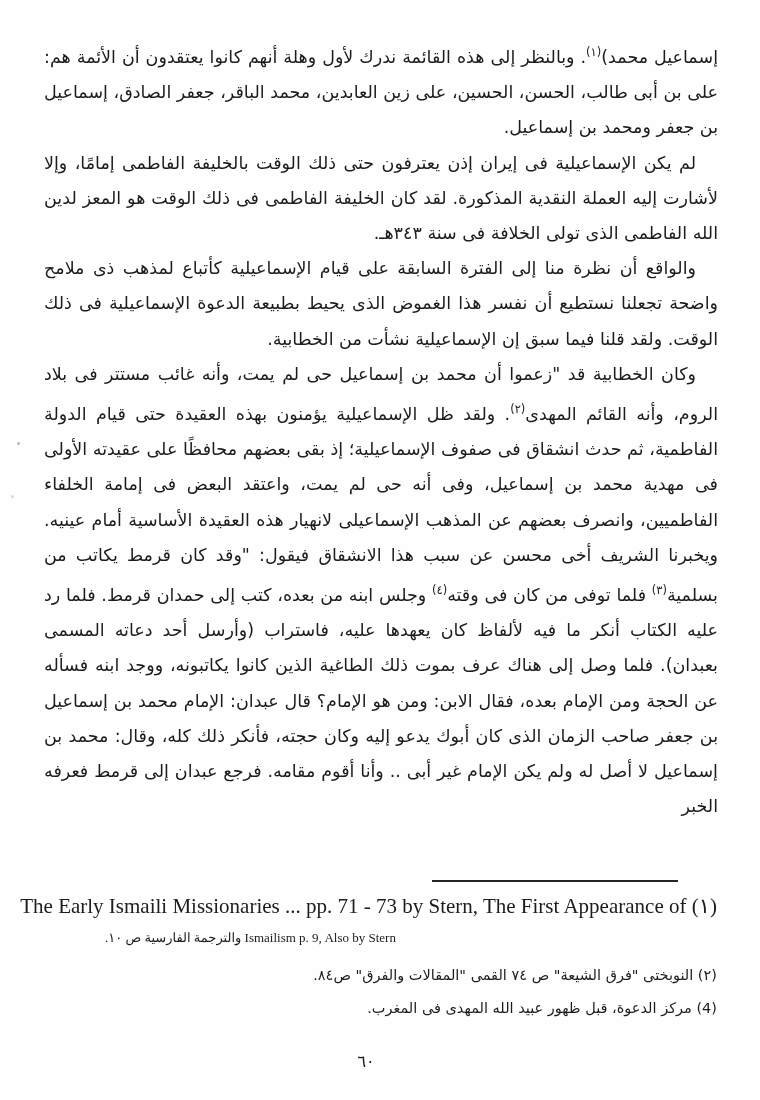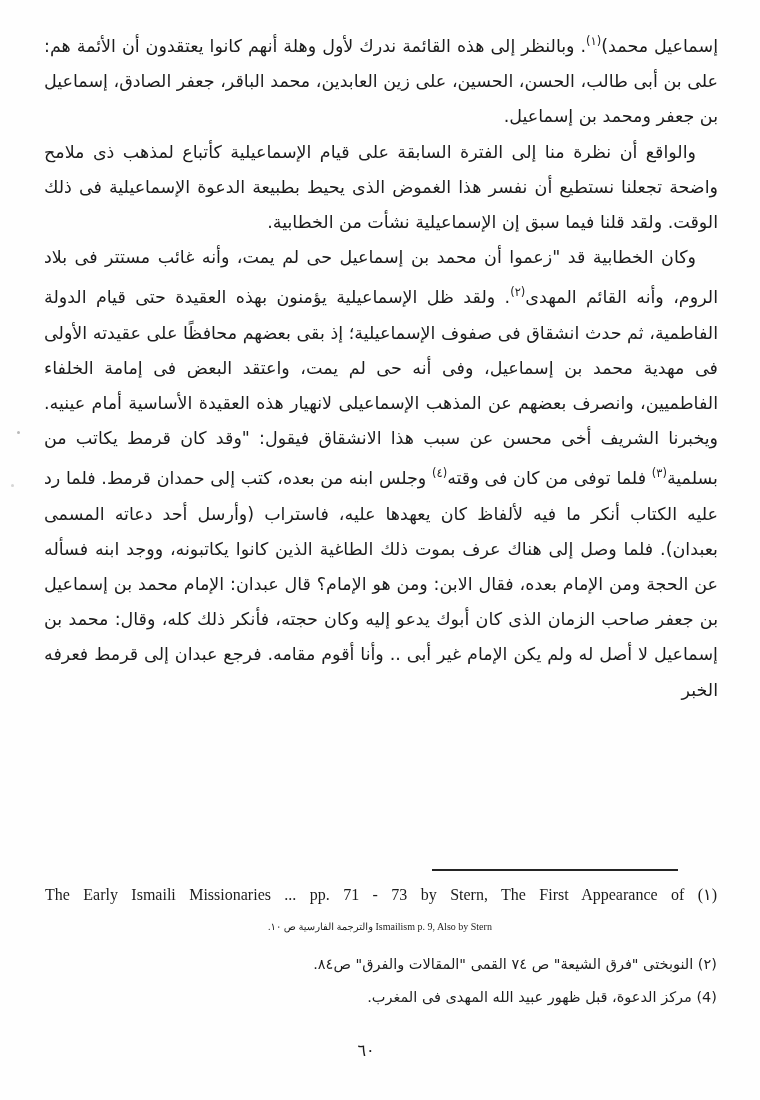--- a/index.html
+++ b/index.html
@@ -11,20 +11,21 @@
   }
   body {
     position: relative;
     background: #fefefe;
     color: #1c1c1c;
     font-family: "DejaVu Sans", sans-serif;
   }
   .page {
     position: absolute;
     inset: 0;
+    margin-top: 11px;
   }
   .body-text {
     position: absolute;
     top: 24px;
     left: 44px;
     width: 674px;
     height: 812px;
     overflow: hidden;
     direction: rtl;
     font-size: 17.5px;
@@ -51,37 +52,37 @@
     height: 0;
     border-top: 2px solid #242424;
   }
   .fn1-l1 {
     position: absolute;
     top: 883px;
     left: 45px;
     width: 672px;
     direction: rtl;
     font-family: "Liberation Serif", "DejaVu Serif", serif;
-    font-size: 16px;
+    font-size: 21px;
     line-height: 24px;
     text-align: justify;
     text-align-last: justify;
     white-space: nowrap;
   }
   .fn1-l1 .en-run { font-family: "Liberation Serif", "DejaVu Serif", serif; }
   .fn1-l2 {
     position: absolute;
     top: 915px;
     left: 45px;
     width: 672px;
     direction: rtl;
     font-family: "Liberation Serif", "DejaVu Serif", serif;
-    font-size: 10px;
+    font-size: 13px;
     line-height: 24px;
-    text-align: center;
+    text-align: left;
     padding-right: 0;
     box-sizing: border-box;
   }
   .fn1-l2-inner { padding-left: 60px; padding-right: 62px; }
   .fn-ar {
     position: absolute;
     top: 948px;
     left: 45px;
     width: 672px;
     direction: rtl;
@@ -106,20 +107,21 @@
     border-radius: 50%;
   }
 </style>
 </head>
 <body>
 
 <div class="page">
 
   <div class="body-text">
       <p class="para"><span>إسماعيل محمد)</span><span class="fnref">(١)</span><span>. وبالنظر إلى هذه القائمة ندرك لأول وهلة أنهم كانوا يعتقدون أن الأئمة هم: على بن أبى طالب، الحسن، الحسين، على زين العابدين، محمد الباقر، جعفر الصادق، إسماعيل بن جعفر ومحمد بن إسماعيل.</span></p>
+      <p class="para indent"><span>لم يكن الإسماعيلية فى إيران إذن يعترفون حتى ذلك الوقت بالخليفة الفاطمى إمامًا، وإلا لأشارت إليه العملة النقدية المذكورة. لقد كان الخليفة الفاطمى فى ذلك الوقت هو المعز لدين الله الفاطمى الذى تولى الخلافة فى سنة ٣٤٣هـ.</span></p>
       <p class="para indent"><span>والواقع أن نظرة منا إلى الفترة السابقة على قيام الإسماعيلية كأتباع لمذهب ذى ملامح واضحة تجعلنا نستطيع أن نفسر هذا الغموض الذى يحيط بطبيعة الدعوة الإسماعيلية فى ذلك الوقت. ولقد قلنا فيما سبق إن الإسماعيلية نشأت من الخطابية.</span></p>
       <p class="para indent"><span>وكان الخطابية قد "زعموا أن محمد بن إسماعيل حى لم يمت، وأنه غائب مستتر فى بلاد الروم، وأنه القائم المهدى</span><span class="fnref">(٢)</span><span>. ولقد ظل الإسماعيلية يؤمنون بهذه العقيدة حتى قيام الدولة الفاطمية، ثم حدث انشقاق فى صفوف الإسماعيلية؛ إذ بقى بعضهم محافظًا على عقيدته الأولى فى مهدية محمد بن إسماعيل، وفى أنه حى لم يمت، واعتقد البعض فى إمامة الخلفاء الفاطميين، وانصرف بعضهم عن المذهب الإسماعيلى لانهيار هذه العقيدة الأساسية أمام عينيه. ويخبرنا الشريف أخى محسن عن سبب هذا الانشقاق فيقول: "وقد كان قرمط يكاتب من بسلمية</span><span class="fnref">(٣)</span><span> فلما توفى من كان فى وقته</span><span class="fnref">(٤)</span><span> وجلس ابنه من بعده، كتب إلى حمدان قرمط. فلما رد عليه الكتاب أنكر ما فيه لألفاظ كان يعهدها عليه، فاستراب (وأرسل أحد دعاته المسمى بعبدان). فلما وصل إلى هناك عرف بموت ذلك الطاغية الذين كانوا يكاتبونه، ووجد ابنه فسأله عن الحجة ومن الإمام بعده، فقال الابن: ومن هو الإمام؟ قال عبدان: الإمام محمد بن إسماعيل بن جعفر صاحب الزمان الذى كان أبوك يدعو إليه وكان حجته، فأنكر ذلك كله، وقال: محمد بن إسماعيل لا أصل له ولم يكن الإمام غير أبى .. وأنا أقوم مقامه. فرجع عبدان إلى قرمط فعرفه الخبر</span></p>
     </div>
 
   <div class="fn-sep"></div>
 
   <div class="fn1-l1">
     <span>(١)</span>
     <span class="en-run">The Early Ismaili Missionaries ... pp. 71 - 73 by Stern, The First Appearance of</span>
   </div>

